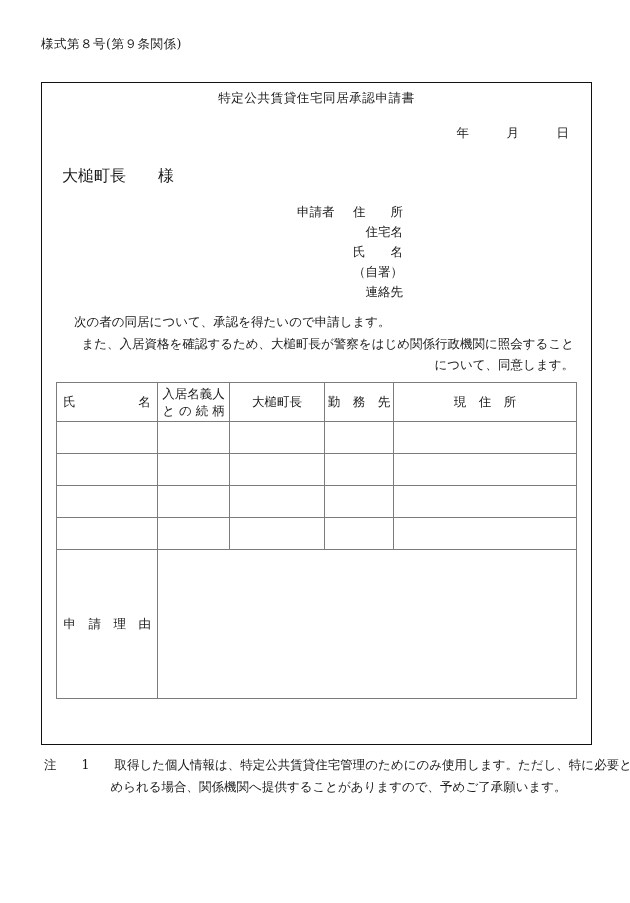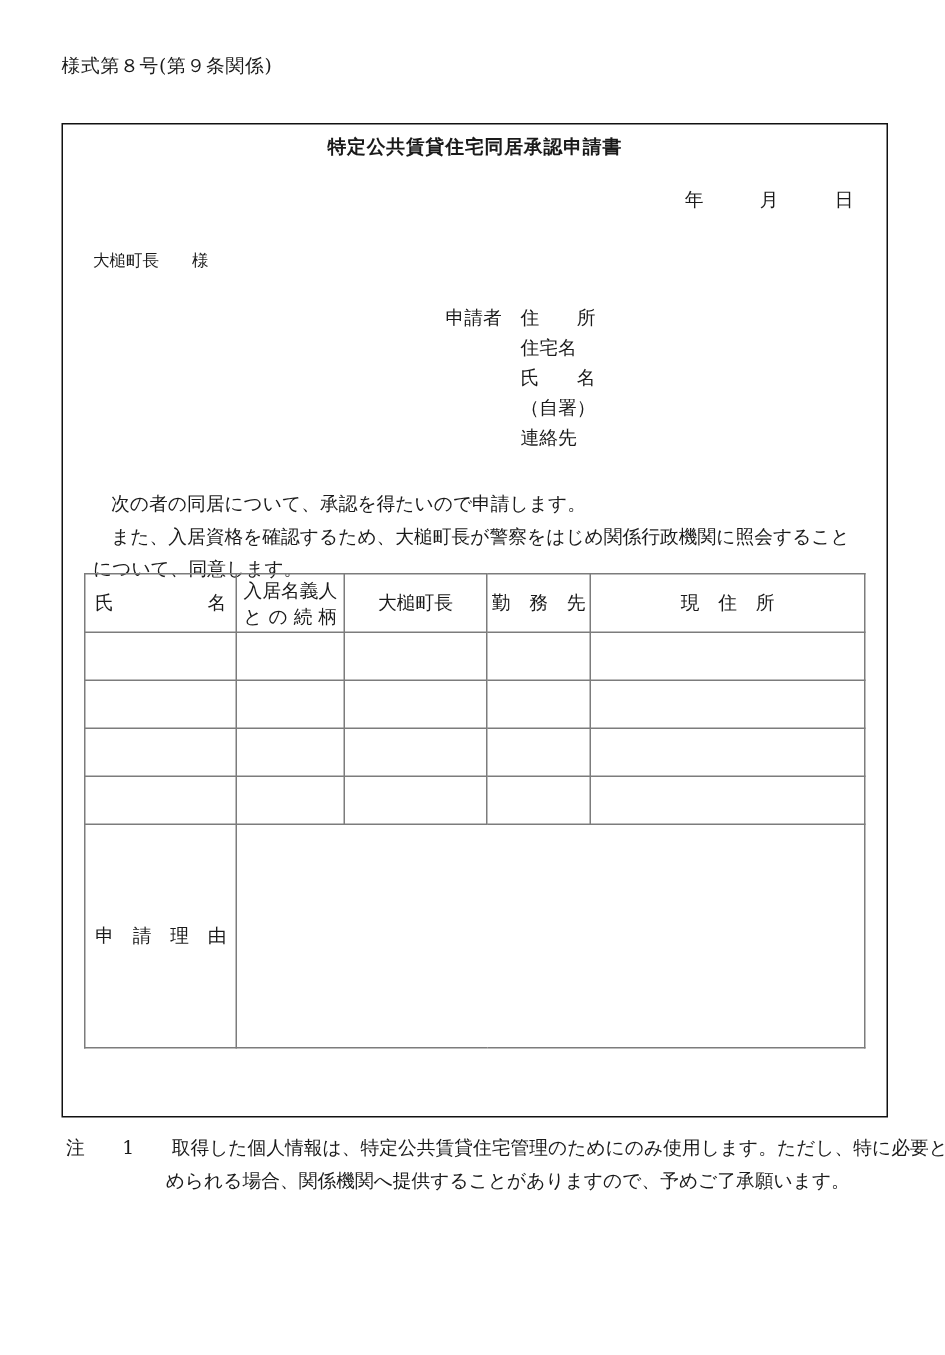--- a/index.html
+++ b/index.html
@@ -43,36 +43,35 @@
   }
 
   .title {
     position: absolute;
     top: 7px;
     left: 0;
     width: 100%;
     text-align: center;
     font-size: 12.5px;
     letter-spacing: 0.6px;
-    font-weight: bold;
   }
 
   .date-line {
     position: absolute;
     top: 42px;
     right: 22px;
     font-size: 12.5px;
     white-space: pre;
   }
 
   .addressee {
     position: absolute;
     top: 83px;
     left: 20px;
-    font-size: 11px;
+    font-size: 16px;
     white-space: pre;
   }
 
   
   .applicant {
     position: absolute;
     top: 120px;
     left: 255px;
     font-size: 12.5px;
     line-height: 20px;
@@ -81,40 +80,40 @@
     display: flex;
     white-space: pre;
     font-family: Liberation Mono, monospace;
   }
   .applicant-label {
     width: 50px;
     text-align: left;
   }
   .applicant-value {
     width: 56px;
-    text-align: left;
+    text-align: right;
     white-space: pre;
   }
 
   
   .body-text {
     position: absolute;
     top: 228px;
     left: 20px;
     width: 512px;
     font-size: 12.5px;
     line-height: 21px;
-    margin-top: 14px;
   }
   .body-text p {
     margin: 0;
     text-indent: 12px;
   }
   .body-text p.p2 {
     margin-top: 1px;
+    text-align: right;
   }
 
   
   .form-table {
     position: absolute;
     top: 299px;
     left: 14px;
     width: 520px;
     border-collapse: collapse;
     table-layout: fixed;

